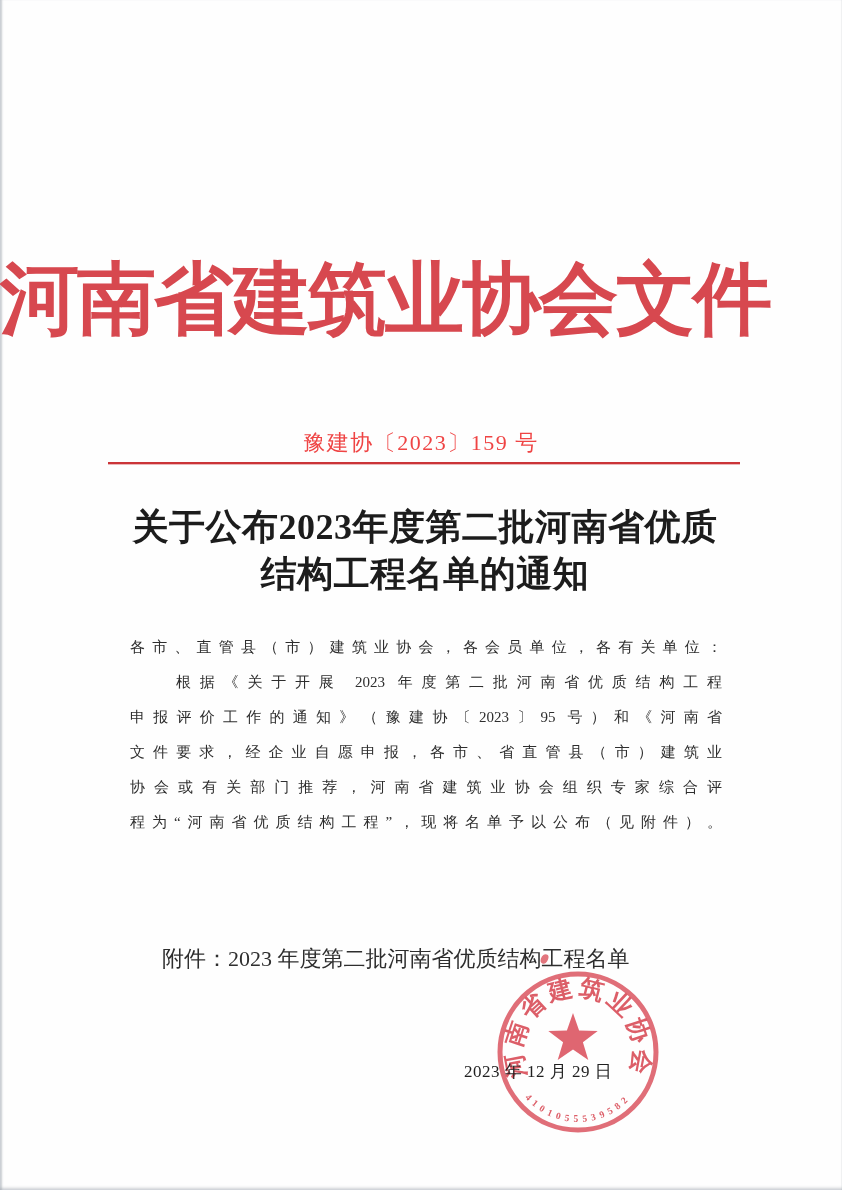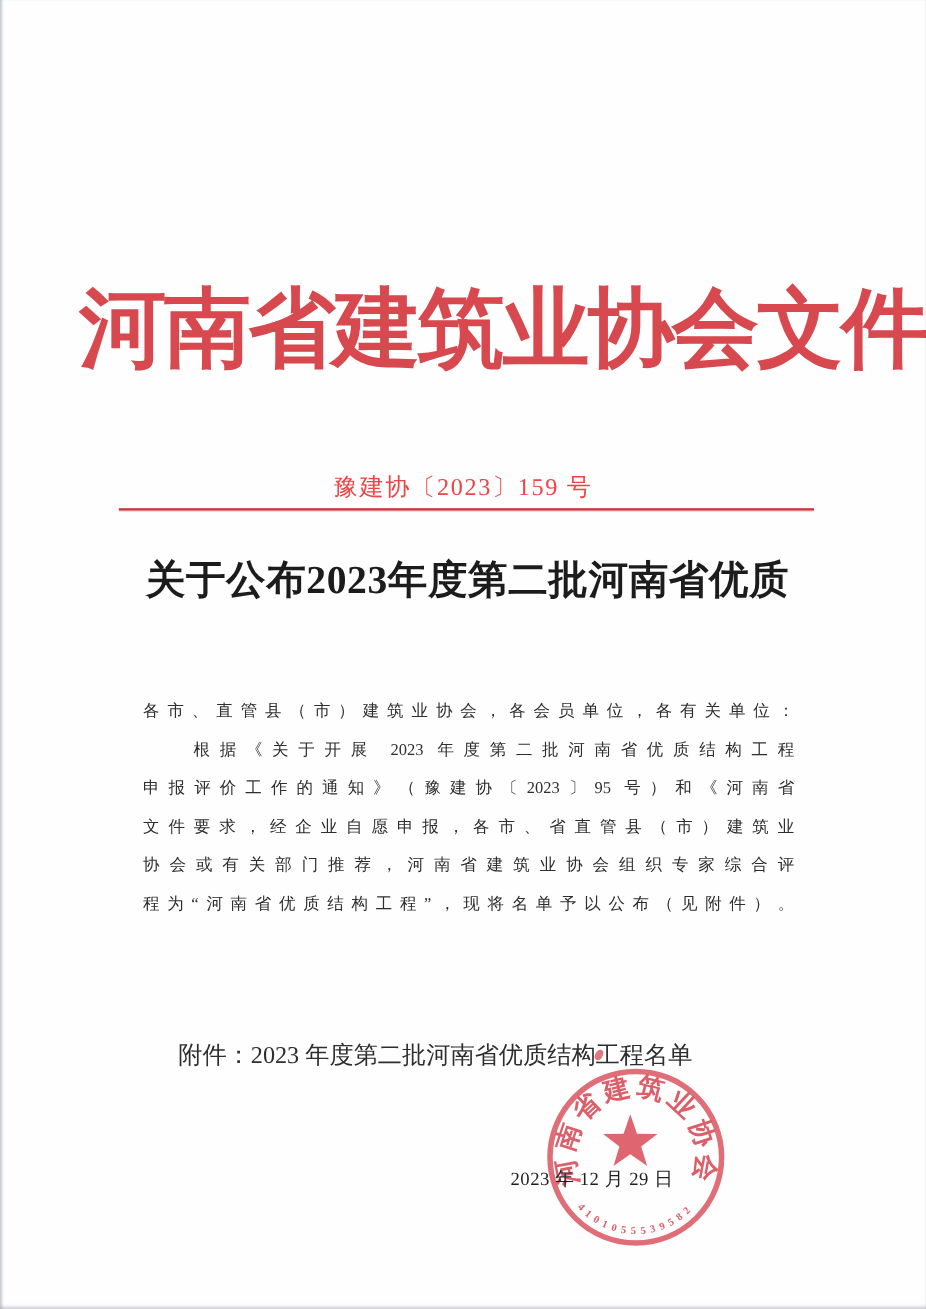--- a/index.html
+++ b/index.html
@@ -13,21 +13,21 @@
   .page {
     position: absolute; inset: 0;
     background: #fefefe;
     box-shadow: inset 3px 0 2px -1px rgba(158,166,174,0.55),
                 inset 0 -4px 3px -2px rgba(158,166,174,0.5),
                 inset -1px 0 1px 0 rgba(200,206,212,0.25);
   }
 
   .org-header {
     position: absolute; left: 0; top: 247; top: 247px; width: 842px;
-    text-align: right;
+    text-align: left;
     font-size: 79px; line-height: 106px;
     font-weight: bold;
     color: #d7484f;
     letter-spacing: -2px;
     white-space: nowrap;
   }
   .doc-number {
     position: absolute; left: 0; top: 428px; width: 842px;
     text-align: center;
     font-size: 22px; line-height: 30px;
@@ -99,20 +99,21 @@
 <div class="page">
 
   <div class="org-header">河南省建筑业协会文件</div>
 
   <div class="doc-number">豫建协〔2023〕159 号</div>
 
   <div class="red-rule"></div>
 
   <div class="doc-title">
     <span>关于公布2023年度第二批河南省优质</span><br>
+    <span>结构工程名单的通知</span>
   </div>
 
   <div class="doc-body">
     <div class="body-line">各市、直管县（市）建筑业协会，各会员单位，各有关单位：</div>
     <div class="body-line indent">根据《关于开展 2023 年度第二批河南省优质结构工程</div>
     <div class="body-line">申报评价工作的通知》（豫建协〔2023〕95 号）和《河南省</div>
     <div class="body-line">文件要求，经企业自愿申报，各市、省直管县（市）建筑业</div>
     <div class="body-line">协会或有关部门推荐，河南省建筑业协会组织专家综合评</div>
     <div class="body-line">程为“河南省优质结构工程”，现将名单予以公布（见附件）。</div>
   </div>

